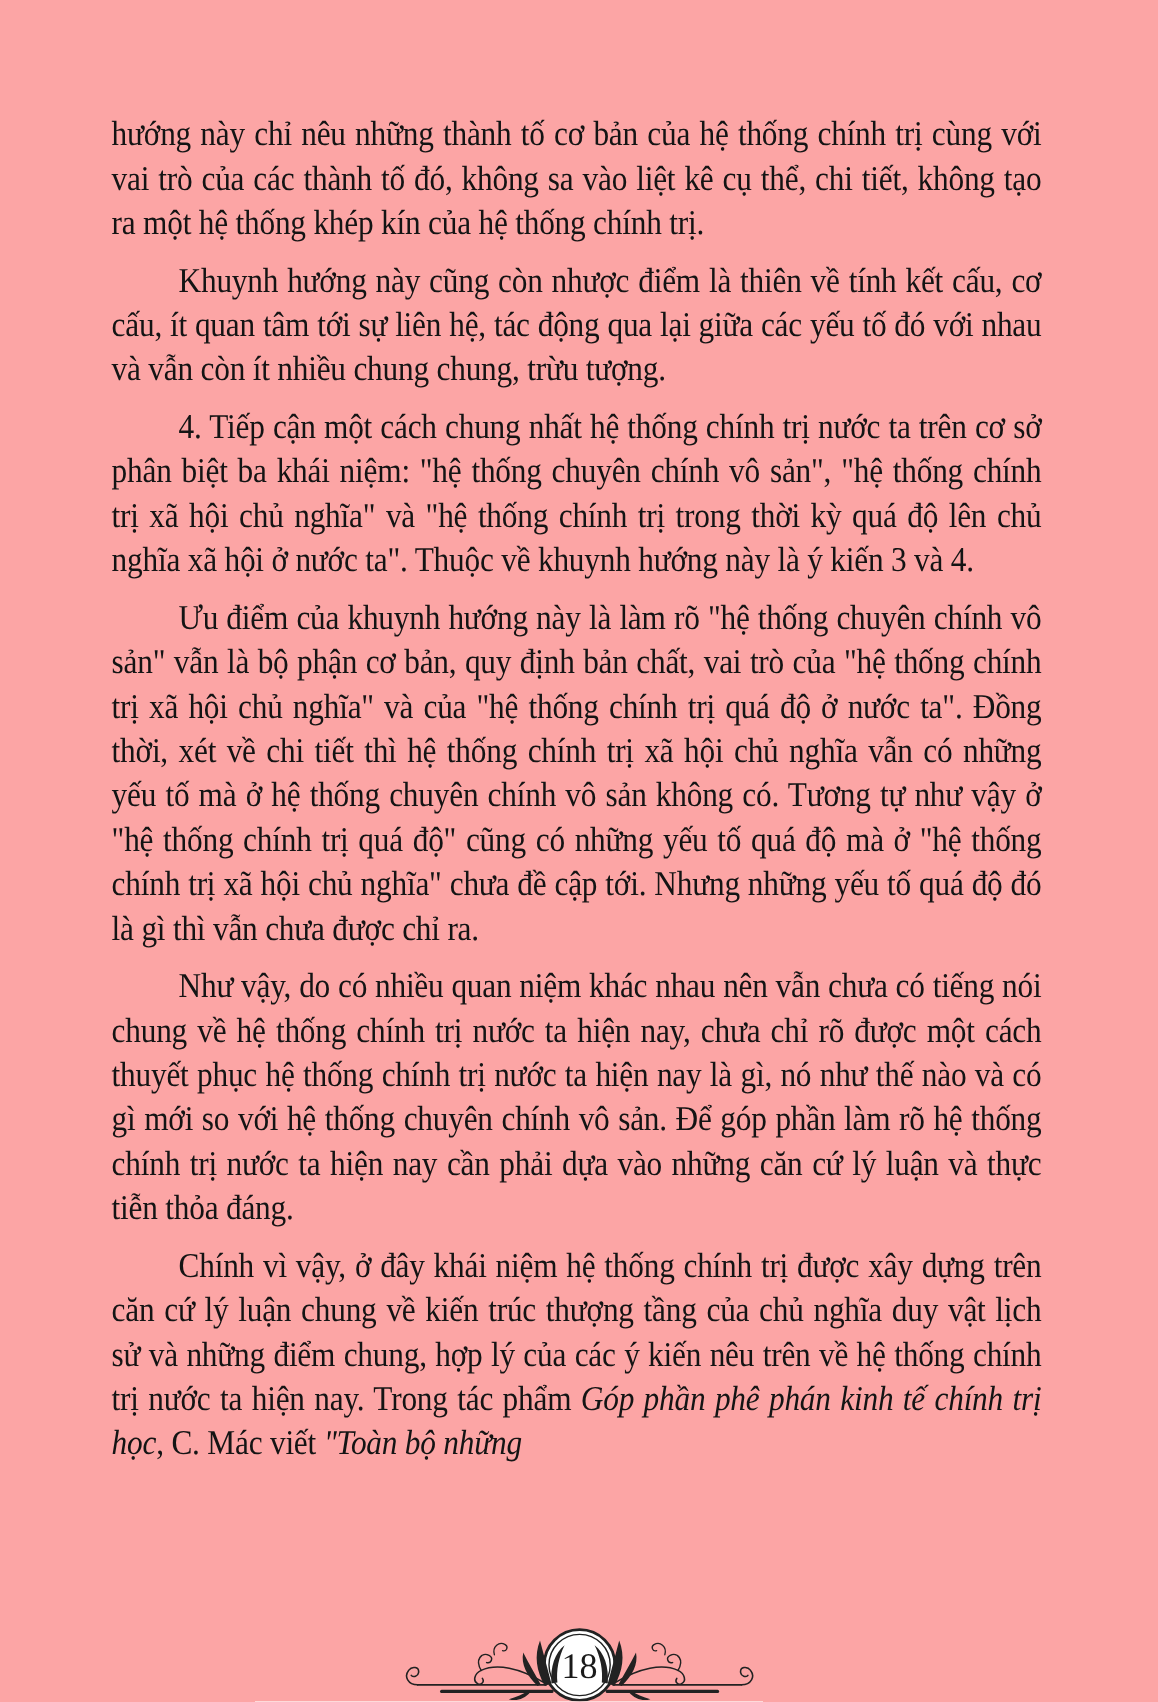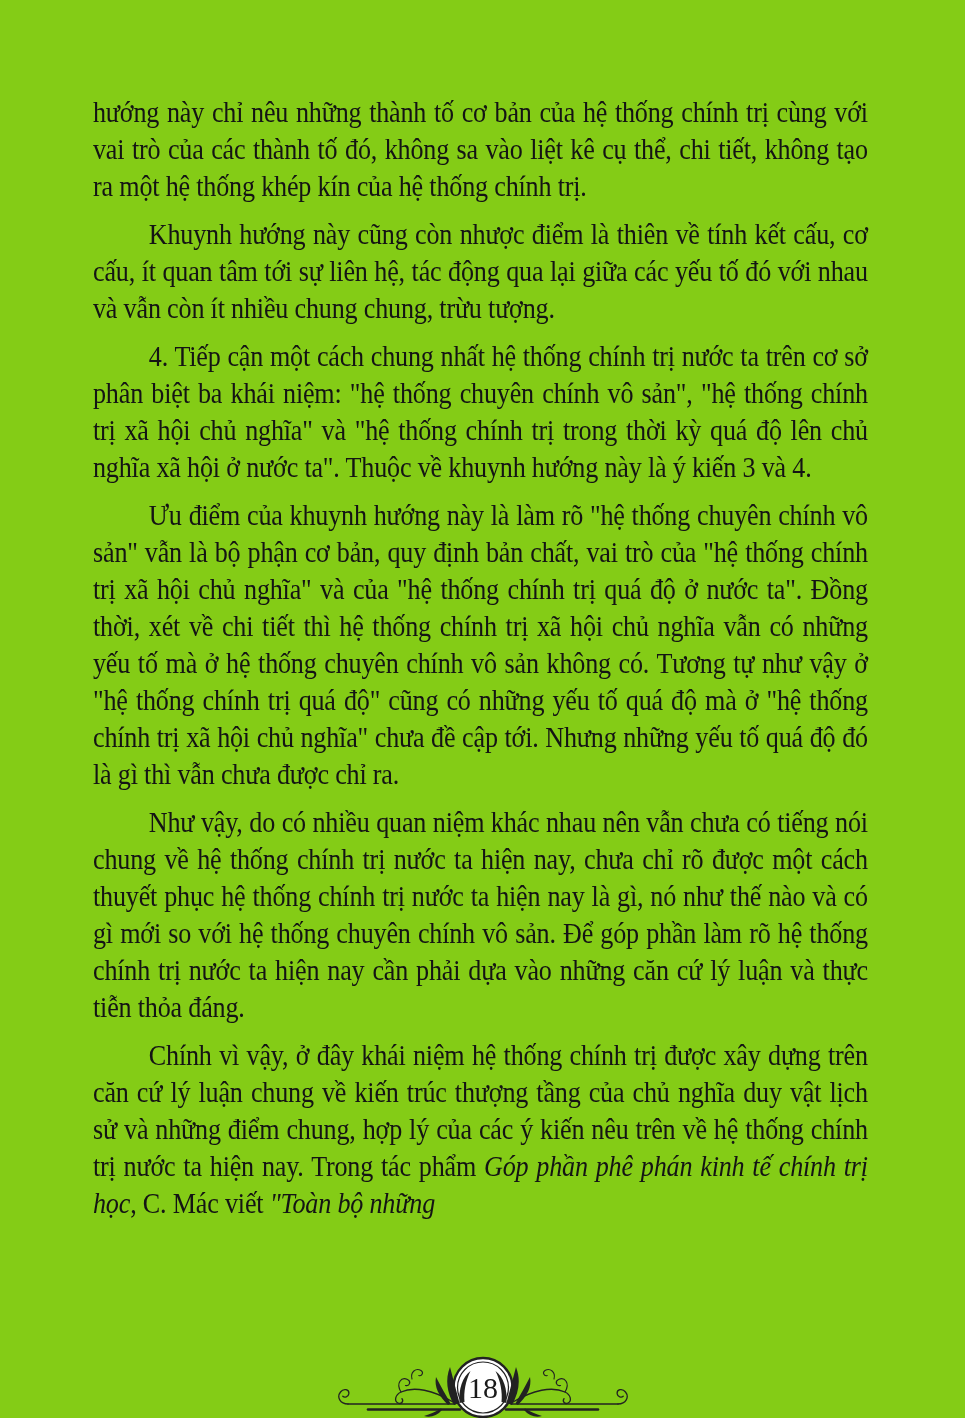--- a/index.html
+++ b/index.html
@@ -4,21 +4,21 @@
 <style>
   html, body {
     margin: 0;
     padding: 0;
     background: #ffffff;
   }
   .page {
     position: relative;
     width: 965px;
     height: 1418px;
-    background: #84cc16;
+    background: #fca5a5;
     overflow: hidden;
     font-family: "Liberation Serif", serif;
   }
   .page-body {
     position: absolute;
     left: 93px;
     top: 94px;
     width: 861px;
     transform: scaleX(0.90);
     transform-origin: 0 0;

